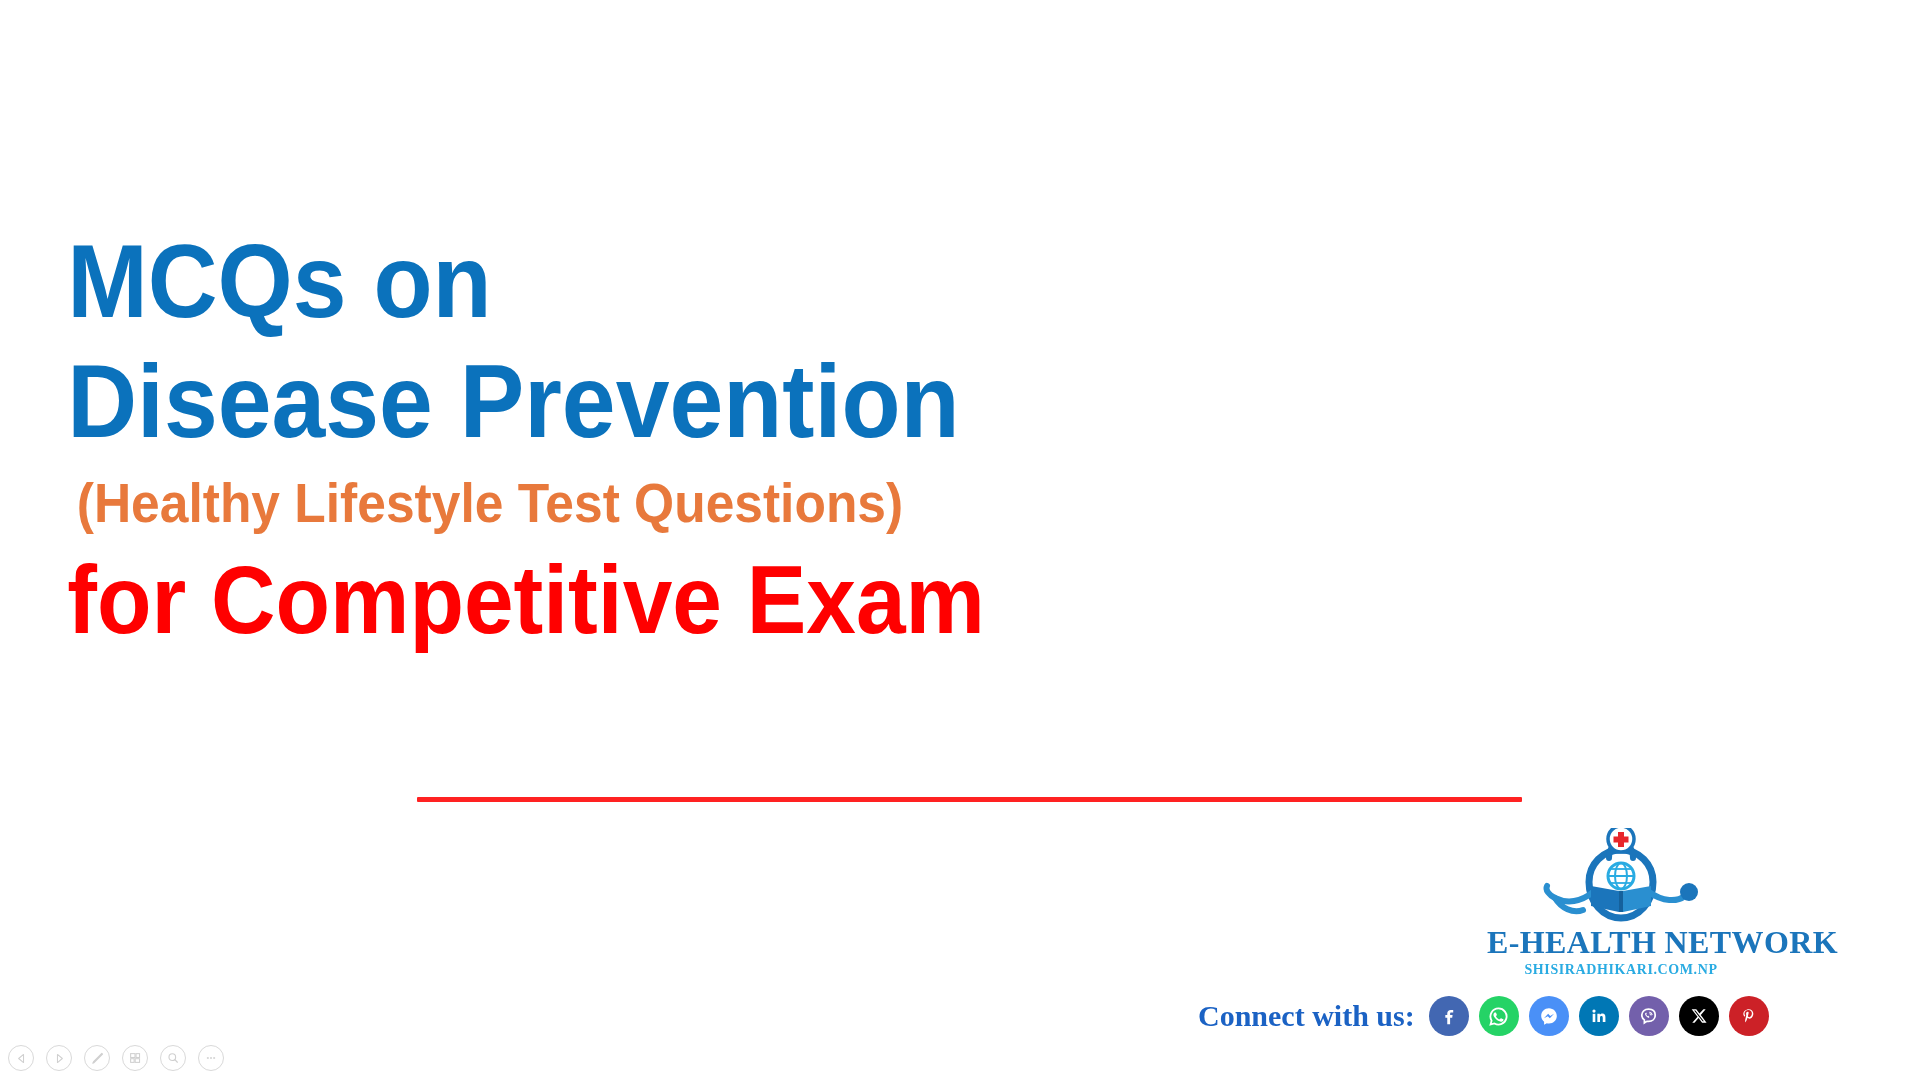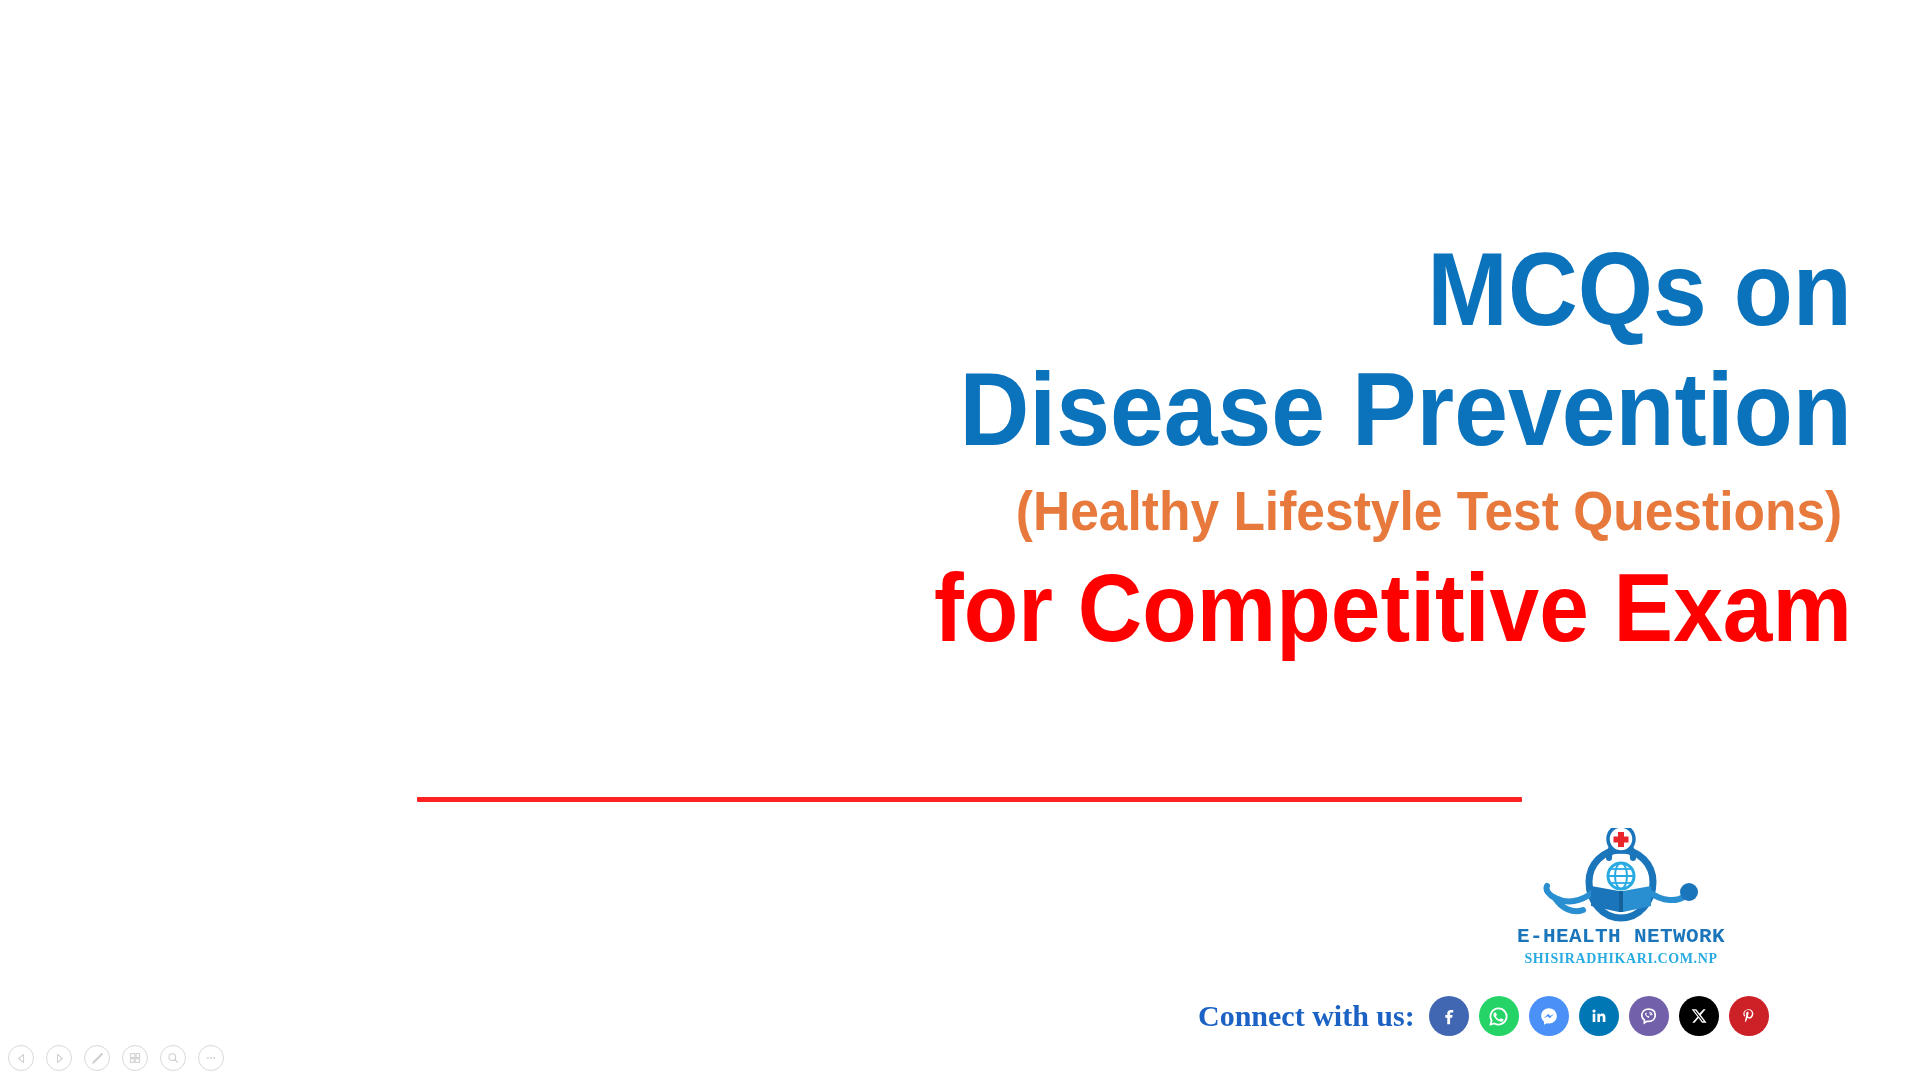--- a/index.html
+++ b/index.html
@@ -23,22 +23,21 @@
     inset: 0;
     background: #ffffff;
   }
 
   
   #title-block {
     position: absolute;
     left: 0;
     right: 0;
     top: 228px;
-    text-align: right;
-    margin-top: 8px;
+    text-align: left;
   }
 
   .headline {
     font-family: "Liberation Sans Narrow", "Liberation Sans", sans-serif;
     font-weight: 700;
     color: #0B72BC;
     letter-spacing: 0px;
     line-height: 1.02;
     white-space: nowrap;
   }
@@ -108,23 +107,23 @@
     left: 1487px;
     top: 828px;
     width: 268px;
     text-align: center;
   }
   #logo-mark {
     display: block;
     margin: 0 auto;
   }
   #logo-title {
-    font-family: Liberation Mono, monospace;
-    font-weight: 700;
-    font-size: 21px;
+    font-family: Liberation Serif, serif;
+    font-weight: 700;
+    font-size: 32px;
     color: #1B75BB;
     letter-spacing: 0.4px;
     line-height: 1;
     margin-top: -2px;
     white-space: nowrap;
   }
   #logo-sub {
     font-family: Liberation Serif, serif;
     font-weight: 700;
     font-size: 14px;

